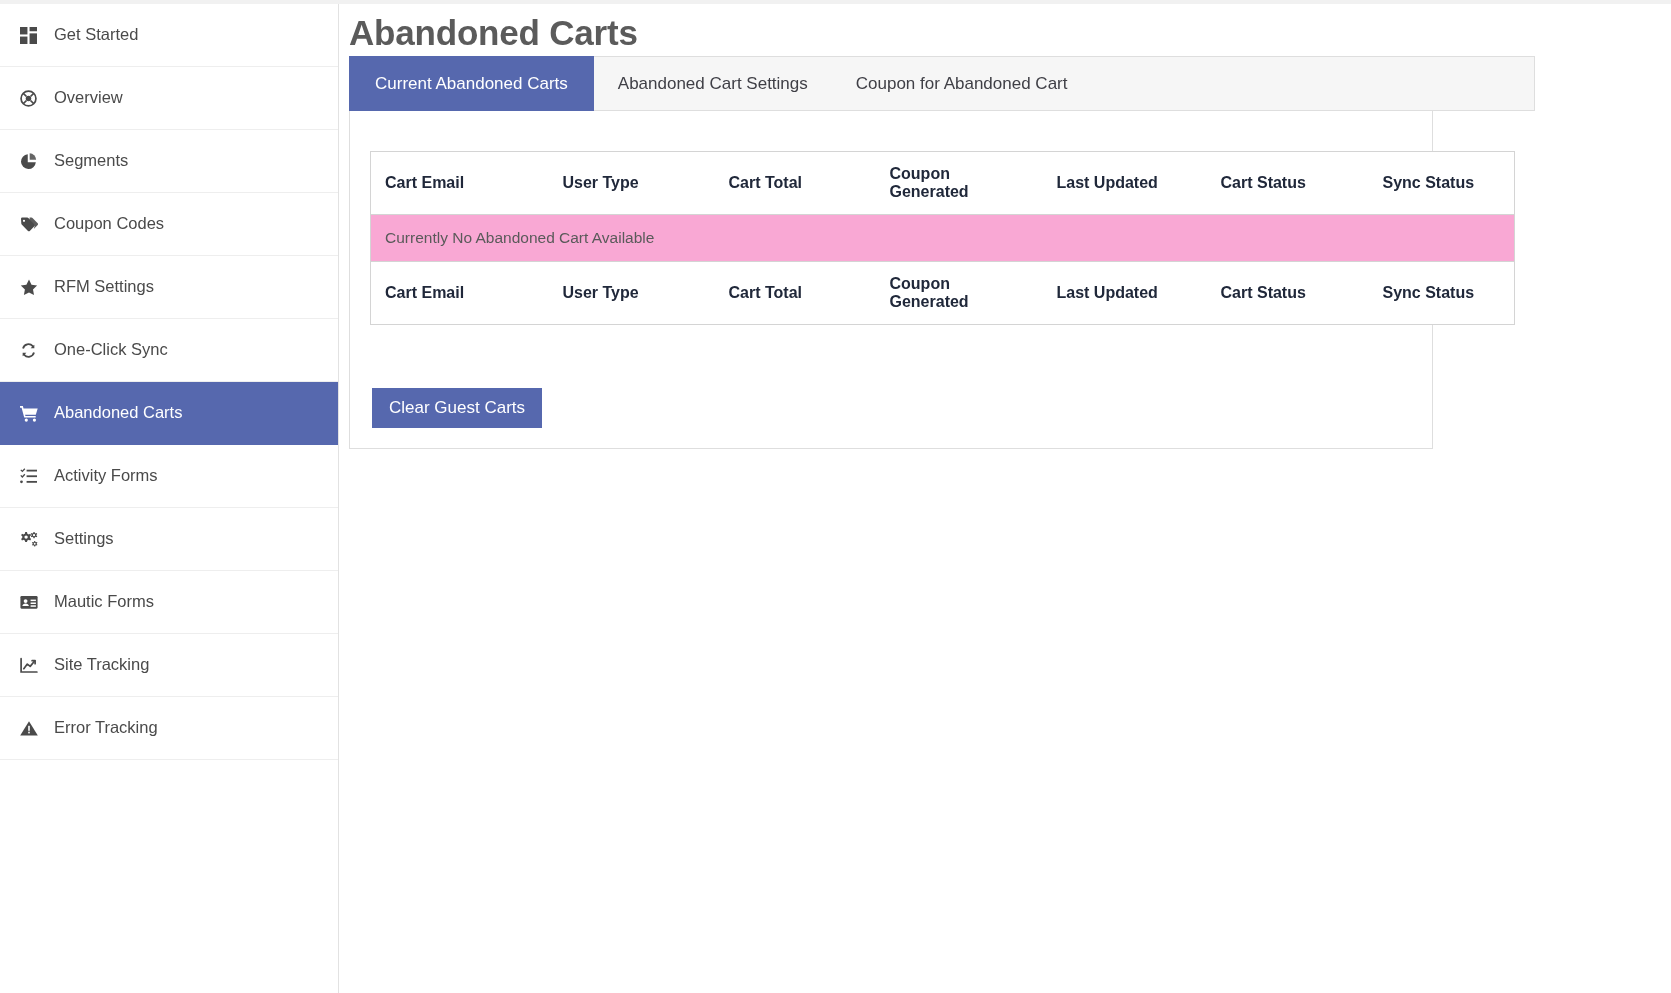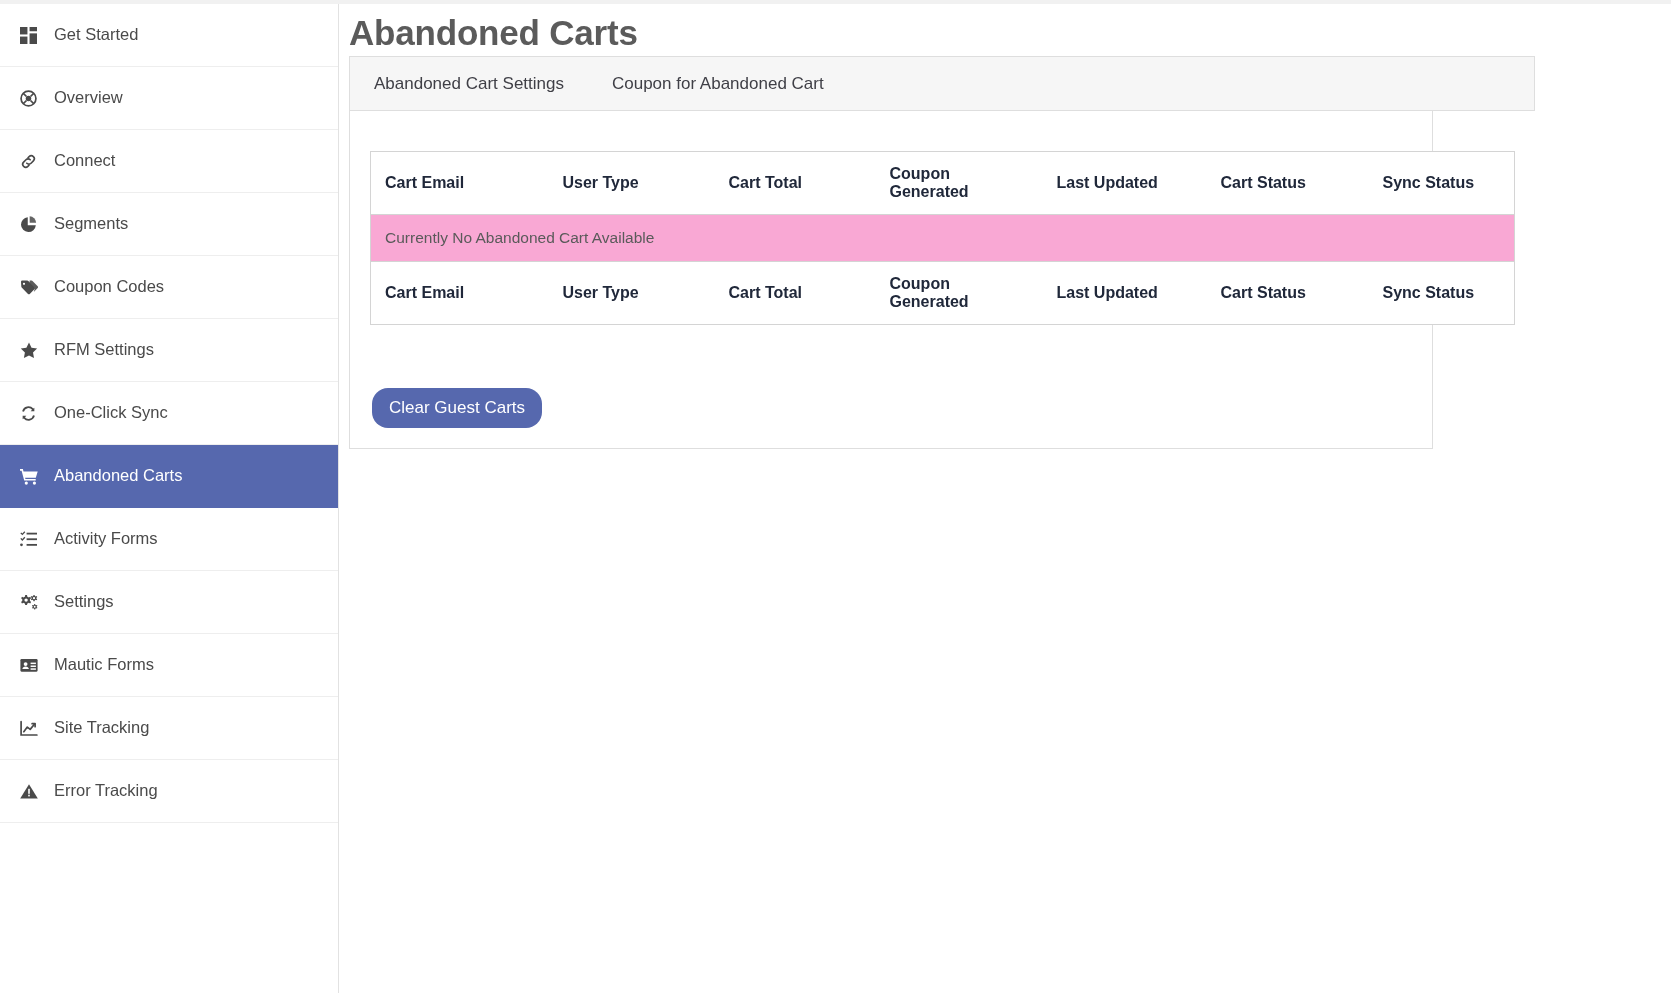--- a/index.html
+++ b/index.html
@@ -172,21 +172,21 @@
   .col-4 { width: 167px; }
   .col-5 { width: 164px; }
   .col-6 { width: 162px; }
   .col-7 { width: 146px; }
 
   .btn-primary {
     display: inline-block;
     background: #5668ae;
     color: #ffffff;
     border: none;
-    border-radius: 16px;
+    border-radius: 0;
     font-size: 17px;
     font-family: "Liberation Sans", sans-serif;
     padding: 11px 17px 12px 17px;
     margin-top: 63px;
     margin-left: 2px;
     cursor: pointer;
     line-height: 1;
   }
 </style>
 </head>
@@ -213,29 +213,20 @@
           <svg width="17" height="17" viewBox="0 0 16 16" fill="none" stroke="currentColor" stroke-width="1.6">
             <circle cx="8" cy="8" r="7"></circle>
             <circle cx="8" cy="8" r="2.6" fill="currentColor" stroke="none"></circle>
             <path d="M3.1 3.1 L6.1 6.1 M12.9 3.1 L9.9 6.1 M3.1 12.9 L6.1 9.9 M12.9 12.9 L9.9 9.9"></path>
           </svg>
         </span>
         <span class="nav-label">Overview</span>
       </div>
       <div class="nav-item">
         <span class="nav-icon">
-          <svg width="17" height="17" viewBox="0 0 16 16" fill="none" stroke="currentColor" stroke-width="1.5" stroke-linecap="round">
-            <path d="M6.4 9.6a2.8 2.8 0 0 0 4 0l2.2-2.2a2.8 2.8 0 0 0-4-4L7.5 4.5"></path>
-            <path d="M9.6 6.4a2.8 2.8 0 0 0-4 0L3.4 8.6a2.8 2.8 0 0 0 4 4l1.1-1.1"></path>
-          </svg>
-        </span>
-        <span class="nav-label">Connect</span>
-      </div>
-      <div class="nav-item">
-        <span class="nav-icon">
           <svg width="17" height="17" viewBox="0 0 16 16" fill="currentColor">
             <path d="M7.3 1.1A7 7 0 1 0 14.9 8.7H7.3z"></path>
             <path d="M9.1 0.3v6.1h6.1A6.3 6.3 0 0 0 9.1 0.3z" opacity="0.85"></path>
           </svg>
         </span>
         <span class="nav-label">Segments</span>
       </div>
       <div class="nav-item">
         <span class="nav-icon">
           <svg width="18" height="17" viewBox="0 0 18 16" fill="currentColor">
@@ -328,20 +319,23 @@
         </span>
         <span class="nav-label">Error Tracking</span>
       </div>
     </nav>
 
   <main class="main">
 
     <h1 class="page-title">Abandoned Carts</h1>
 
     <div class="tabbar" id="tabbar">
+        <div class="tab active">
+          <span>Current Abandoned Carts</span>
+        </div>
         <div class="tab">
           <span>Abandoned Cart Settings</span>
         </div>
         <div class="tab">
           <span>Coupon for Abandoned Cart</span>
         </div>
       </div>
 
     <section class="panel">
       <div class="panel-body">

